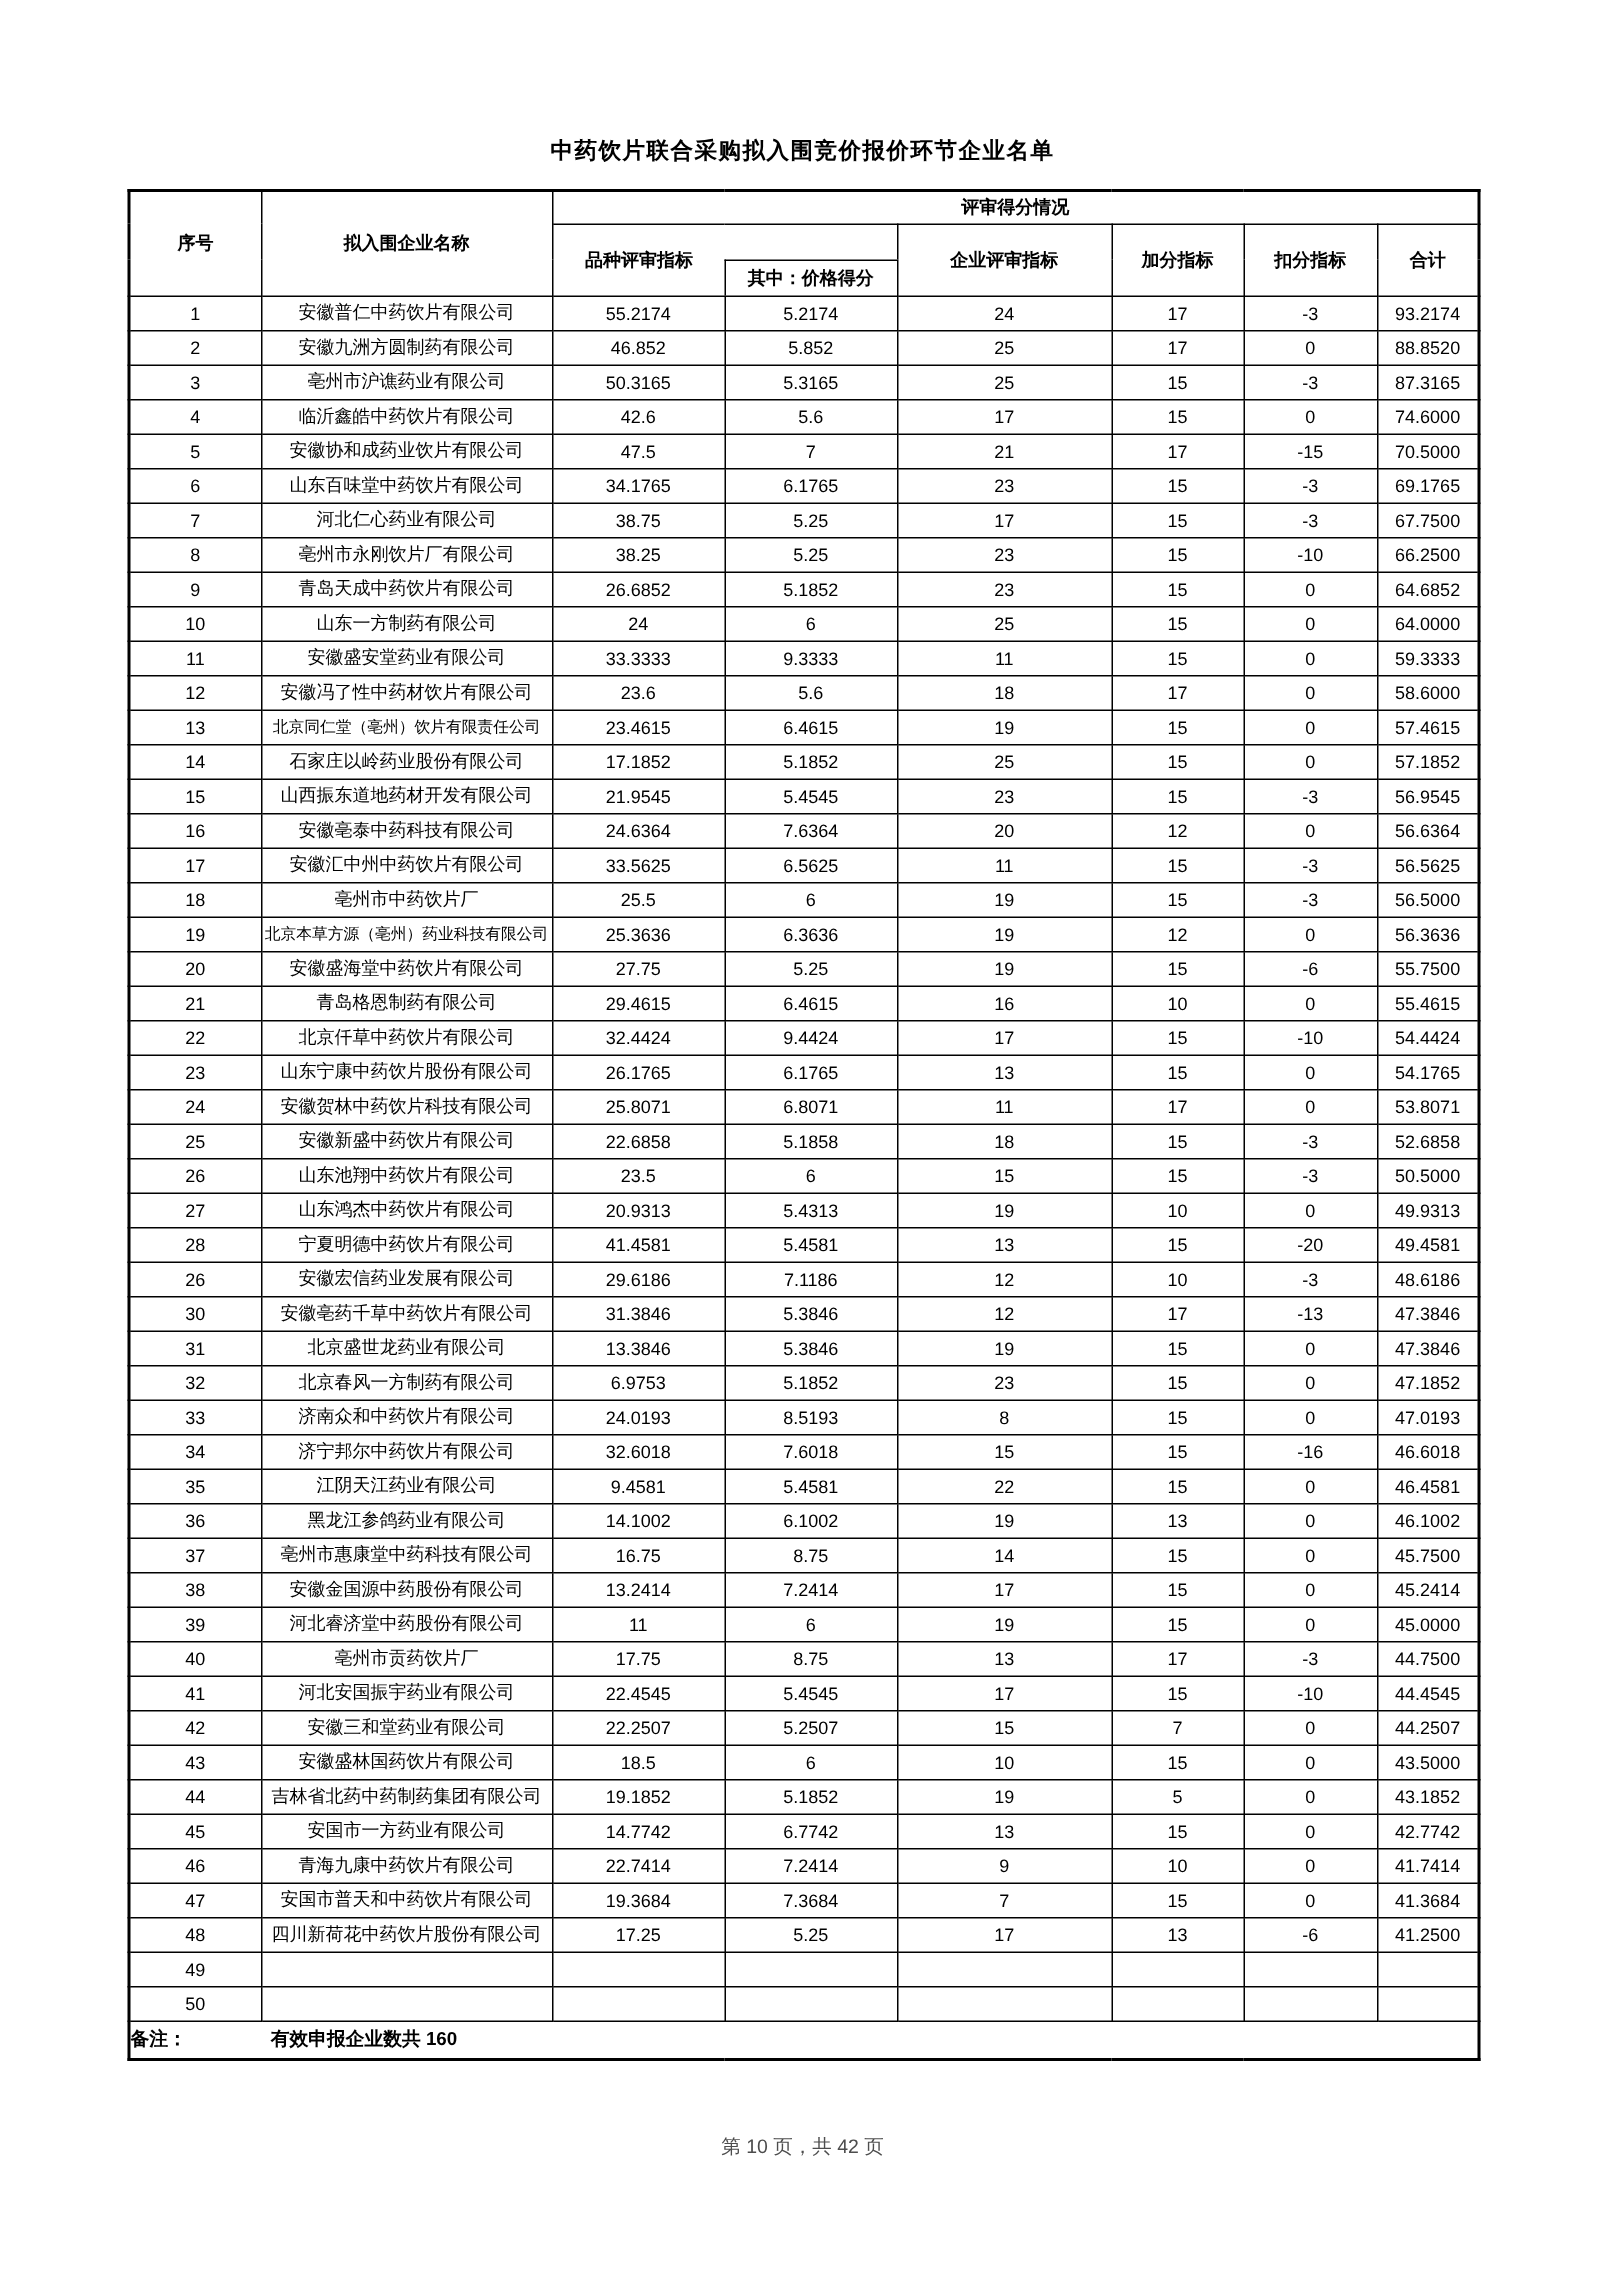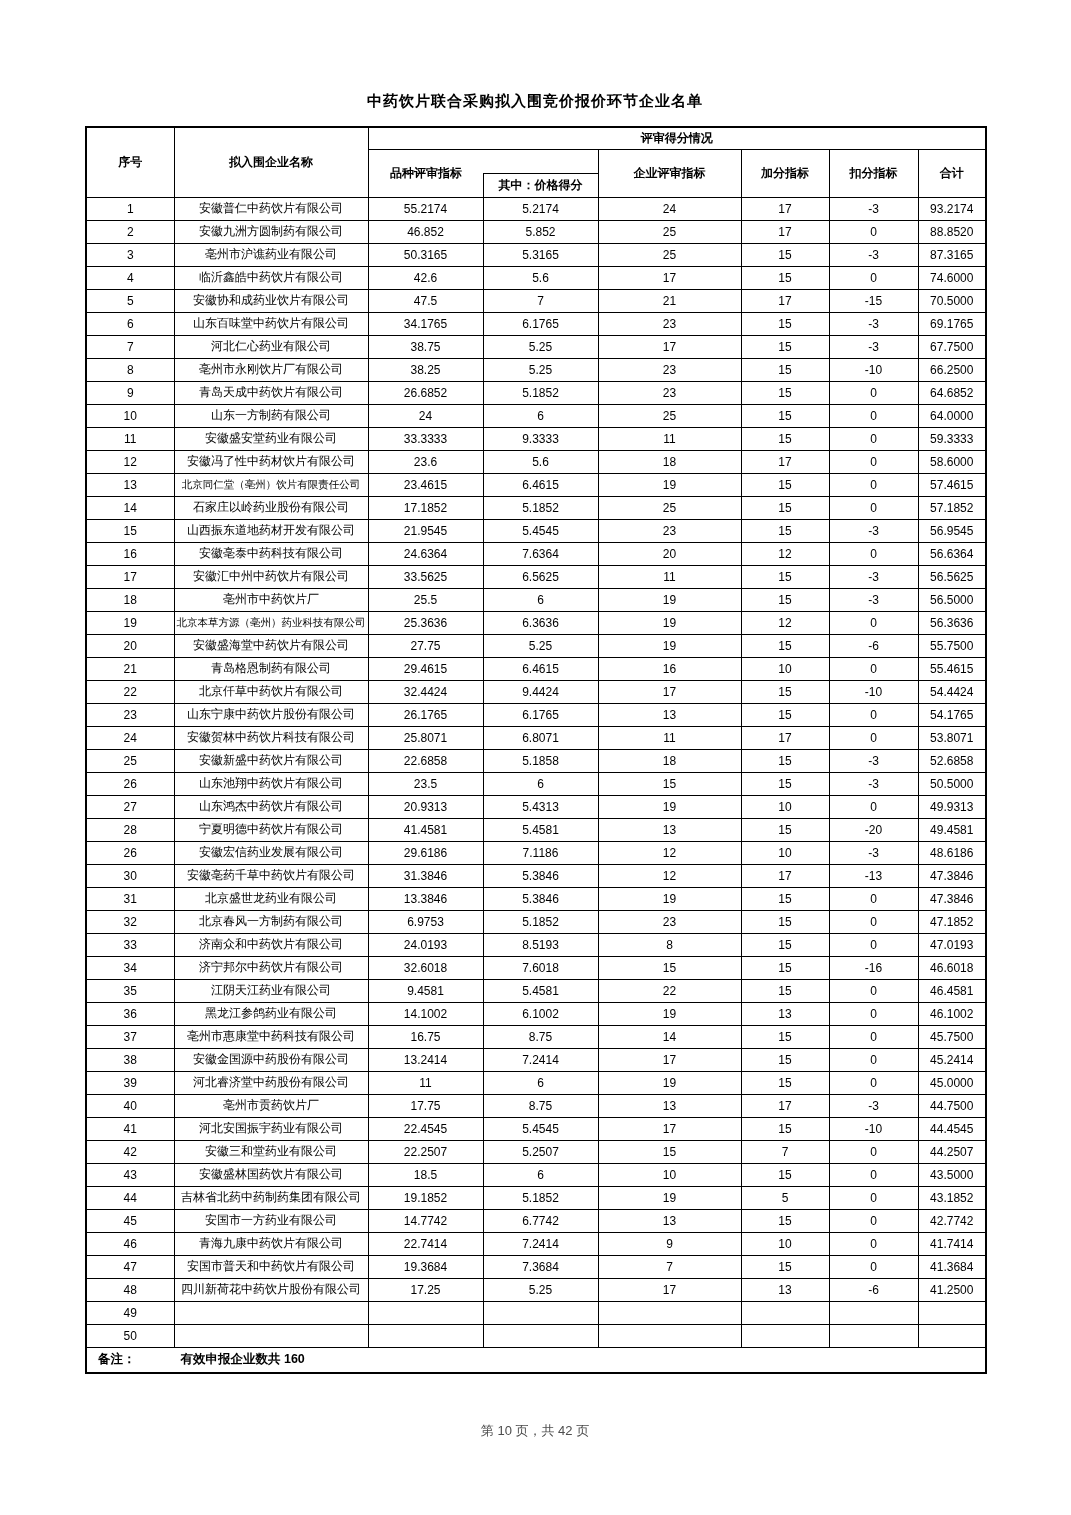--- a/index.html
+++ b/index.html
@@ -38,21 +38,21 @@
     position:absolute;left:0;top:0;width:115px;height:100%;
     display:flex;align-items:center;justify-content:center;
   }
   .vh-sub{
     position:absolute;right:0;bottom:0;width:115px;height:24px;box-sizing:border-box;
     border-top:1px solid #000;border-left:1px solid #000;
     display:flex;align-items:center;justify-content:center;
   }
   tr.note-row{height:26px;}
   tr.note-row td{text-align:left;font-weight:bold;font-size:12.5px;}
-  .note-label{display:inline-block;width:90px;padding-left:11px;box-sizing:border-box;font-family:Liberation Mono, monospace;}
+  .note-label{display:inline-block;width:90px;box-sizing:border-box;font-family:Liberation Mono, monospace;}
   .page-num{margin-top:48px;text-align:center;font-size:13px;color:#4d4d4d;}
 </style>
 </head>
 <body>
 
 <div class="page">
   <div class="title">中药饮片联合采购拟入围竞价报价环节企业名单</div>
 
 
   <table class="doc">

